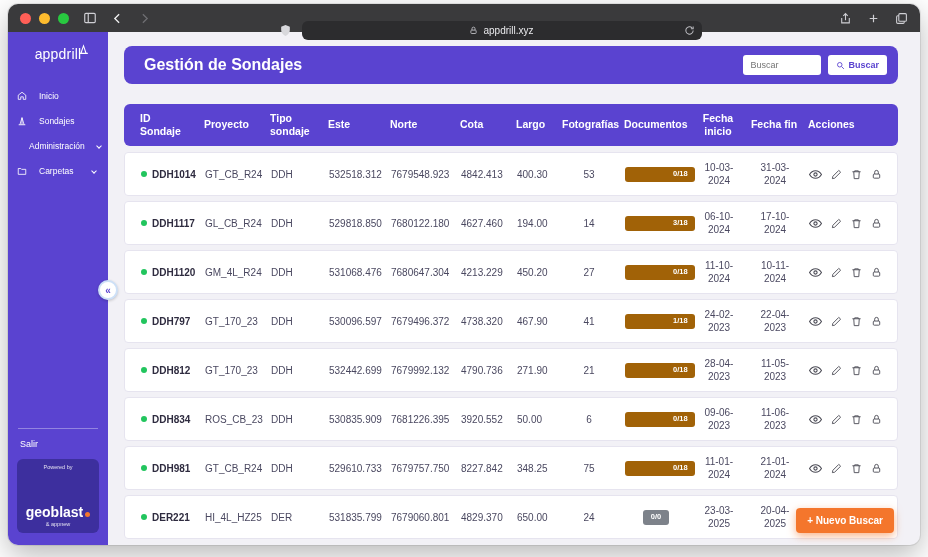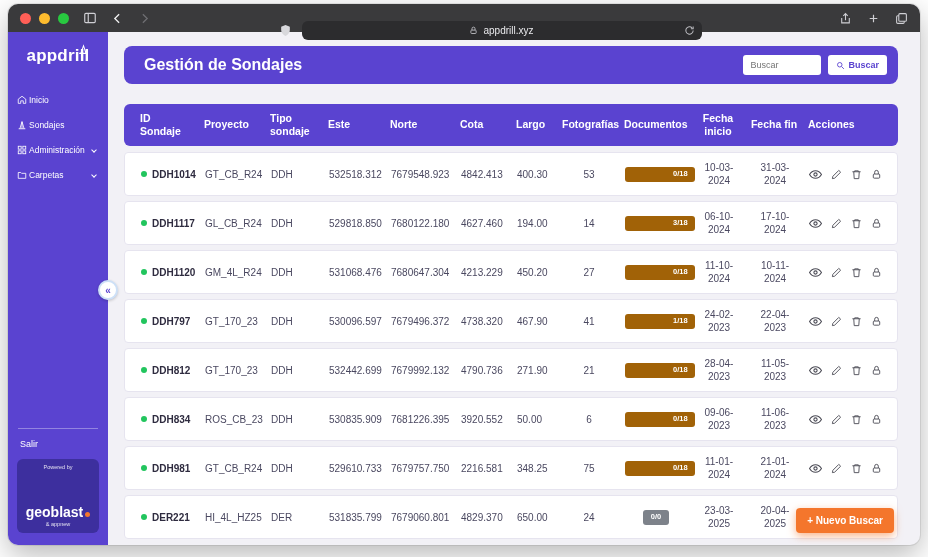--- a/index.html
+++ b/index.html
@@ -16,23 +16,23 @@
   .tb-center{flex:1;display:flex;align-items:center;justify-content:center;gap:10px;margin-top:24px;}
   .urlpill{position:relative;display:flex;align-items:center;justify-content:center;gap:5px;height:19px;width:400px;border-radius:6px;background:#2c2c2e;color:#e9e9ec;font-size:10px;}
   .urlpill .reload{position:absolute;right:7px;top:4px;}
   .tb-right{display:flex;gap:15px;align-items:center;margin-left:10px;}
 
   
   .app{display:flex;height:513px;}
   .sidebar{width:100px;background:#5a43d0;display:flex;flex-direction:column;position:relative;flex:none;}
   .logo{padding:14px 0 2px;text-align:center;color:#fff;position:relative;}
   .logo-rig{position:absolute;top:8px;right:18px;}
-  .logo-text{font-size:17px;font-weight:700;letter-spacing:.2px;}
+  .logo-text{font-size:14px;font-weight:400;letter-spacing:.2px;}
   .menu{margin-top:22px;display:flex;flex-direction:column;gap:5px;}
-  .mitem{display:flex;align-items:center;gap:2px;padding:5px 9px;color:#fff;font-size:8.5px;cursor:pointer;}
+  .mitem{display:flex;align-items:center;gap:12px;padding:5px 9px;color:#fff;font-size:8.5px;cursor:pointer;}
   .chev{width:4px;height:4px;border-right:1.3px solid #fff;border-bottom:1.3px solid #fff;transform:rotate(45deg);margin-left:auto;margin-right:3px;flex:none;}
   .spacer{flex:1;}
   .divider{height:1px;background:rgba(255,255,255,.35);margin:0 10px 7px;}
   .salir{color:#fff;font-size:9px;padding:3px 12px 10px;cursor:pointer;}
   .geobox{margin:0 9px 12px;background:#3d2f9e;border-radius:6px;padding:5px 4px 6px;text-align:center;color:#fff;}
   .powered{font-size:5.5px;opacity:.85;}
   .geoblast{font-size:14px;font-weight:800;line-height:1.3;margin-top:33px;}
   .geoblast .odot{display:inline-block;width:5px;height:5px;border-radius:50%;background:#f4762c;margin-left:2px;}
   .appnew{font-size:5.5px;opacity:.85;}
   .collapse{position:absolute;right:-10px;top:248px;width:20px;height:20px;border-radius:50%;background:#fff;border:2px solid #cde0f7;color:#5a43d0;display:flex;align-items:center;justify-content:center;font-size:10px;font-weight:700;z-index:5;box-shadow:0 1px 3px rgba(0,0,0,.2);cursor:pointer;}
@@ -451,21 +451,21 @@
           </div>
           <div class="trow grid">
             <div class="cell c-id">
               <span class="dot"></span>
               <span>DDH981</span>
             </div>
             <div class="cell">GT_CB_R24</div>
             <div class="cell">DDH</div>
             <div class="cell">529610.733</div>
             <div class="cell">7679757.750</div>
-            <div class="cell">2216.581</div>
+            <div class="cell">8227.842</div>
             <div class="cell">348.25</div>
             <div class="cell center">75</div>
             <div class="cell center"><span class="badge badge-red">0/18</span></div>
             <div class="cell center">11-01-<br>2024</div>
             <div class="cell center">21-01-<br>2024</div>
             <div class="cell actions">
               <span class="act">
                 <svg viewBox="0 0 24 24" width="13" height="13" fill="none" stroke="currentColor" stroke-width="2">
                   <path d="M1 12s4-7 11-7 11 7 11 7-4 7-11 7S1 12 1 12z"></path>
                   <circle cx="12" cy="12" r="3"></circle>

